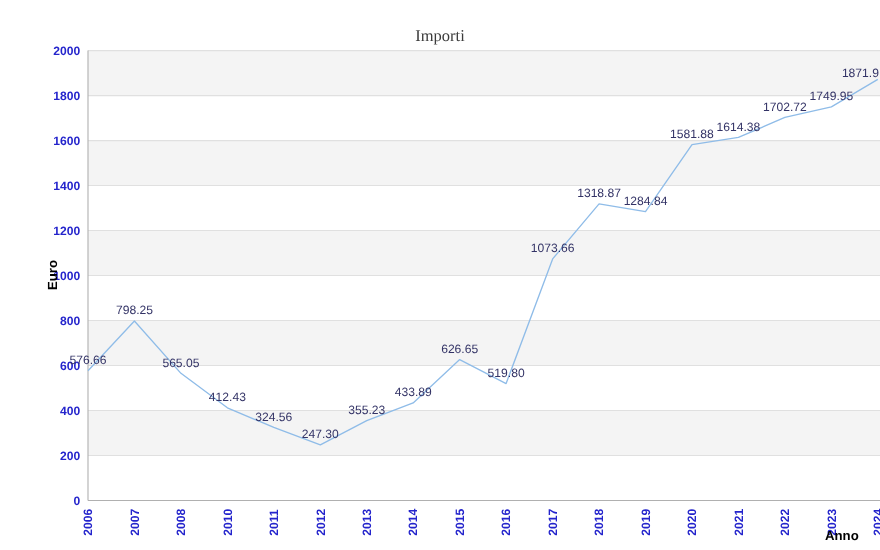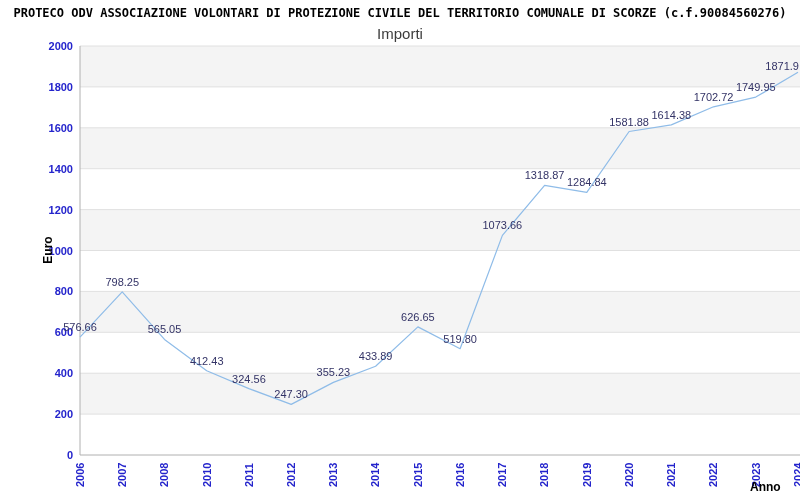--- a/index.html
+++ b/index.html
@@ -7,29 +7,28 @@
     position:relative;width:800px;height:500px;background:#ffffff;overflow:hidden;
     font-family:"Liberation Sans",sans-serif;
   }
   .title{
     position:absolute;top:6px;left:0;width:800px;text-align:center;
     font-family:"DejaVu Sans Mono",monospace;font-weight:bold;font-size:12px;
     color:#000;white-space:nowrap;
   }
   .subtitle{
     position:absolute;top:25px;left:0;width:800px;text-align:center;
-    font-family:Liberation Sans, sans-serif;font-size:15px;color:#3c3c3c;
+    font-family:Liberation Serif, serif;font-size:15px;color:#3c3c3c;
   }
   svg{position:absolute;top:0;left:0;}
 </style>
 </head>
 <body>
 
 <div class="canvas">
-  <div class="title">PROTECO ODV ASSOCIAZIONE VOLONTARI DI PROTEZIONE CIVILE DEL TERRITORIO COMUNALE DI SCORZE (c.f.90084560276)</div>
   <div class="subtitle">Importi</div>
   <svg id="plot" width="800" height="500" viewBox="0 0 800 500">
       <rect x="80" y="373.2" width="720" height="40.900000000000034" fill="#f4f4f4"></rect>
       <rect x="80" y="291.4" width="720" height="40.900000000000034" fill="#f4f4f4"></rect>
       <rect x="80" y="209.6" width="720" height="40.900000000000006" fill="#f4f4f4"></rect>
       <rect x="80" y="127.80000000000001" width="720" height="40.89999999999998" fill="#f4f4f4"></rect>
       <rect x="80" y="46" width="720" height="40.89999999999998" fill="#f4f4f4"></rect>
       <line x1="80" y1="414.1" x2="800" y2="414.1" stroke="#e0e0e0" stroke-width="1"></line>
       <line x1="80" y1="373.2" x2="800" y2="373.2" stroke="#e0e0e0" stroke-width="1"></line>
       <line x1="80" y1="332.3" x2="800" y2="332.3" stroke="#e0e0e0" stroke-width="1"></line>

